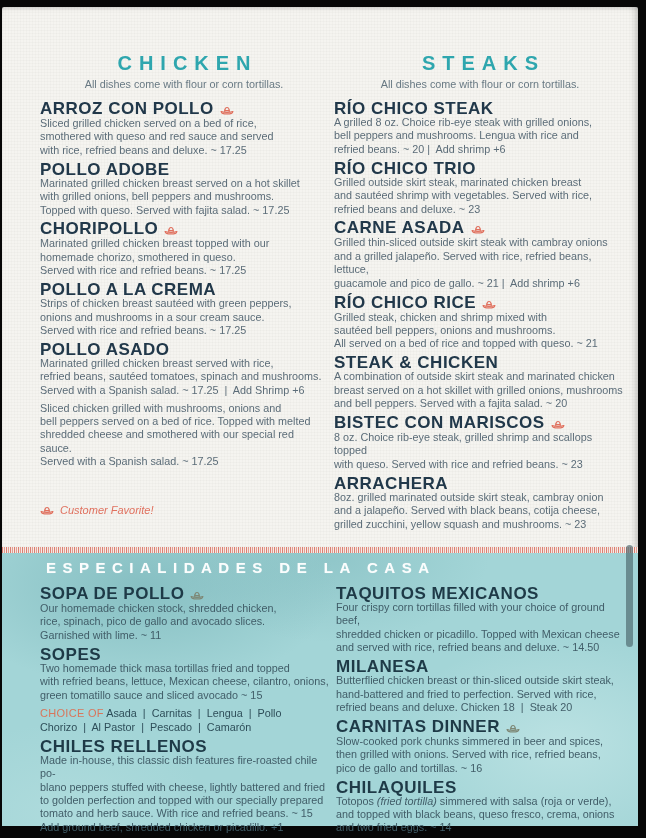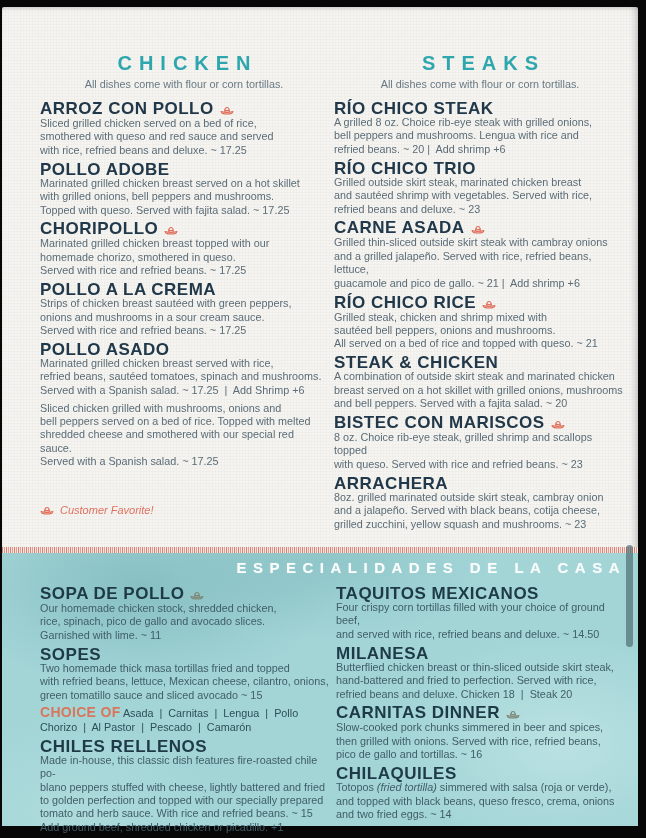--- a/index.html
+++ b/index.html
@@ -30,21 +30,21 @@
   .col-sub{font-size:10.8px;line-height:15px;color:#687983;margin-top:2px;}
   .menu-item{margin-bottom:4.5px;}
   .item-name-row{line-height:15px;}
   .item-name{
     font-size:17px;font-weight:700;color:#21384a;letter-spacing:.5px;
   }
   .item-note{font-size:10.6px;font-style:italic;color:#e0715f;margin-left:7px;font-weight:400;}
   .item-desc .line{display:block;font-size:10.8px;line-height:13.4px;color:#5b6c78;white-space:pre-wrap;}
   .sombrero{display:inline-block;vertical-align:-1px;margin-left:6px;color:#e0715f;}
   .choice{margin-top:1px;}
-  .choice-label{font-size:14px;line-height:13.4px;color:#e0715f;font-weight:700;letter-spacing:.3px;}
+  .choice-label{font-size:11px;line-height:13.4px;color:#e0715f;font-weight:400;letter-spacing:.3px;}
   .choice-line{font-size:10.8px;line-height:13.4px;color:#2e4e59;white-space:pre-wrap;}
   .choice-line.block{display:block;}
   .legend{
     position:absolute;left:38px;top:497px;
     font-size:11px;font-style:italic;color:#e0715f;
   }
   .legend .sombrero{margin:0 6px 0 0;vertical-align:-1px;}
   .divider{
     height:6px;
     background:repeating-linear-gradient(90deg,
@@ -53,21 +53,21 @@
   .casa{
     box-sizing:border-box;height:273px;padding:6px 12px 0 38px;position:relative;
     background-color:#a3d5d7;
     background-image:
       radial-gradient(ellipse 300px 160px at 22% 12%, rgba(92,158,163,.40), transparent 65%),
       radial-gradient(ellipse 260px 140px at 52% 2%, rgba(110,172,176,.35), transparent 60%),
       radial-gradient(ellipse 280px 180px at 88% 70%, rgba(214,240,240,.45), transparent 60%),
       radial-gradient(ellipse 240px 150px at 10% 95%, rgba(190,228,228,.40), transparent 60%);
   }
   .casa-title{
-    text-align:right;font-size:15px;line-height:18px;font-weight:800;color:#fbfdfd;
+    text-align:left;font-size:15px;line-height:18px;font-weight:800;color:#fbfdfd;
     letter-spacing:6.5px;padding-left:6px;margin-bottom:9px;
     text-shadow:0 0 1px rgba(255,255,255,.4);
   }
   .casa-grid{display:grid;grid-template-columns:292px 1fr;column-gap:4px;}
   .casa .item-name{color:#1e3a47;}
   .casa .item-desc .line{color:#415d68;}
   .casa .sombrero{color:#7e8876;}
   .casa .choice-label{color:#d8765c;}
   .scroll-thumb{
     position:absolute;left:626px;top:545px;width:7px;height:102px;border-radius:4px;
@@ -275,20 +275,21 @@
               <span class="line">tomato and herb sauce. With rice and refried beans. ~ 15</span>
               <span class="line">Add ground beef, shredded chicken or picadillo. +1</span>
             </div>
           </div>
         </div>
       <div>
           <div class="menu-item">
             <div class="item-name-row"><span class="item-name">TAQUITOS MEXICANOS</span></div>
             <div class="item-desc">
               <span class="line">Four crispy corn tortillas filled with your choice of ground beef,</span>
+              <span class="line">shredded chicken or picadillo. Topped with Mexican cheese</span>
               <span class="line">and served with rice, refried beans and deluxe. ~ 14.50</span>
             </div>
           </div>
           <div class="menu-item">
             <div class="item-name-row"><span class="item-name">MILANESA</span></div>
             <div class="item-desc">
               <span class="line">Butterflied chicken breast or thin-sliced outside skirt steak,</span>
               <span class="line">hand-battered and fried to perfection. Served with rice,</span>
               <span class="line">refried beans and deluxe. Chicken 18  |  Steak 20</span>
             </div>

